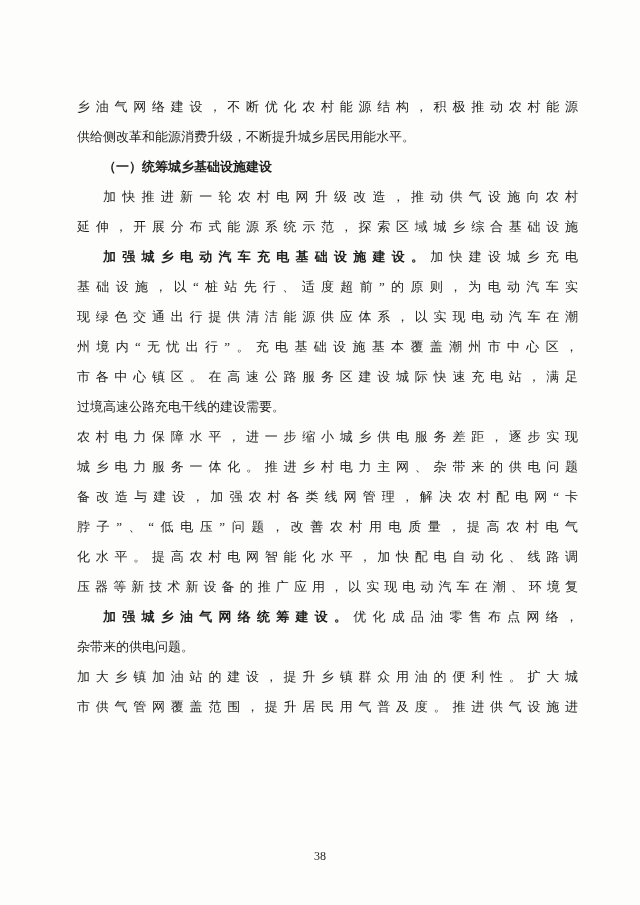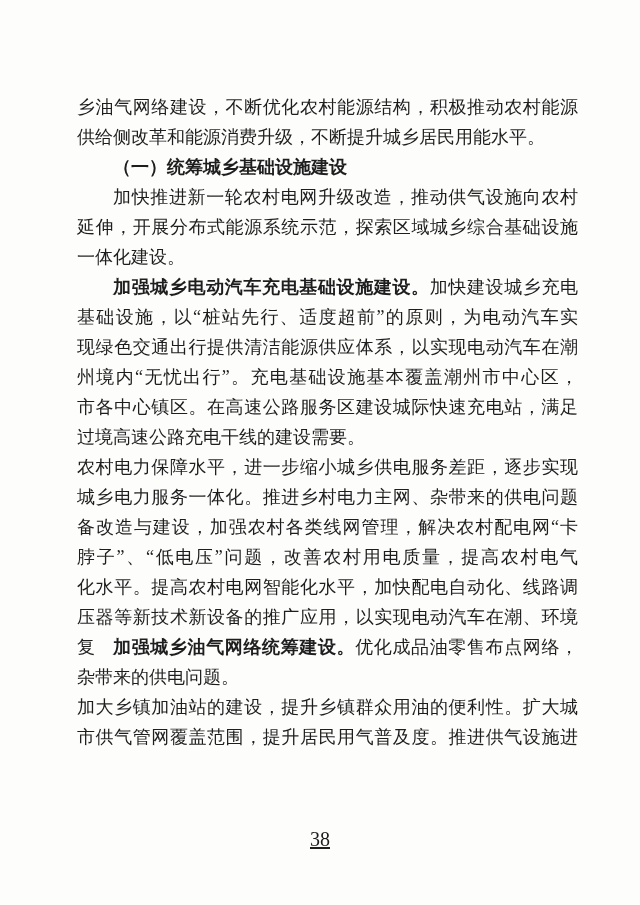--- a/index.html
+++ b/index.html
@@ -18,58 +18,56 @@
   }
   .content {
     position: absolute;
     top: 92px;
     left: 77px;
     right: 62px;
   }
   .line {
     height: 30px;
     line-height: 30px;
-    font-size: 18px;
+    font-size: 13px;
     white-space: normal;
     text-align: justify;
     text-align-last: justify;
     letter-spacing: 0;
   }
   .line.end {
     text-align-last: left;
   }
   .line.indent {
     text-indent: 2em;
   }
   .b {
     font-weight: 700;
   }
   .footer {
     position: absolute;
-    top: 829px;
+    top: 846px;
     left: 0;
     right: 0;
     text-align: center;
-    font-size: 20px;
+    font-size: 12px;
     line-height: 20px;
     color: #1e1e1e;
-    text-decoration: underline;
   }
 </style>
 </head>
 <body>
 
 <div class="page">
   <div class="content">
     <div class="line"><span class="b"></span><span>乡油气网络建设，不断优化农村能源结构，积极推动农村能源</span></div>
     <div class="line end"><span class="b"></span><span>供给侧改革和能源消费升级，不断提升城乡居民用能水平。</span></div>
     <div class="line indent end"><span class="b">（一）统筹城乡基础设施建设</span><span></span></div>
     <div class="line indent"><span class="b"></span><span>加快推进新一轮农村电网升级改造，推动供气设施向农村</span></div>
     <div class="line"><span class="b"></span><span>延伸，开展分布式能源系统示范，探索区域城乡综合基础设施</span></div>
-    <div class="line end"><span class="b"></span><span>一体化建设。</span></div>
     <div class="line indent"><span class="b">加强城乡电动汽车充电基础设施建设。</span><span>加快建设城乡充电</span></div>
     <div class="line"><span class="b"></span><span>基础设施，以“桩站先行、适度超前”的原则，为电动汽车实</span></div>
     <div class="line"><span class="b"></span><span>现绿色交通出行提供清洁能源供应体系，以实现电动汽车在潮</span></div>
     <div class="line"><span class="b"></span><span>州境内“无忧出行”。充电基础设施基本覆盖潮州市中心区，</span></div>
     <div class="line"><span class="b"></span><span>市各中心镇区。在高速公路服务区建设城际快速充电站，满足</span></div>
     <div class="line end"><span class="b"></span><span>过境高速公路充电干线的建设需要。</span></div>
     <div class="line"><span class="b"></span><span>农村电力保障水平，进一步缩小城乡供电服务差距，逐步实现</span></div>
     <div class="line"><span class="b"></span><span>城乡电力服务一体化。推进乡村电力主网、杂带来的供电问题</span></div>
     <div class="line"><span class="b"></span><span>备改造与建设，加强农村各类线网管理，解决农村配电网“卡</span></div>
     <div class="line"><span class="b"></span><span>脖子”、“低电压”问题，改善农村用电质量，提高农村电气</span></div>

